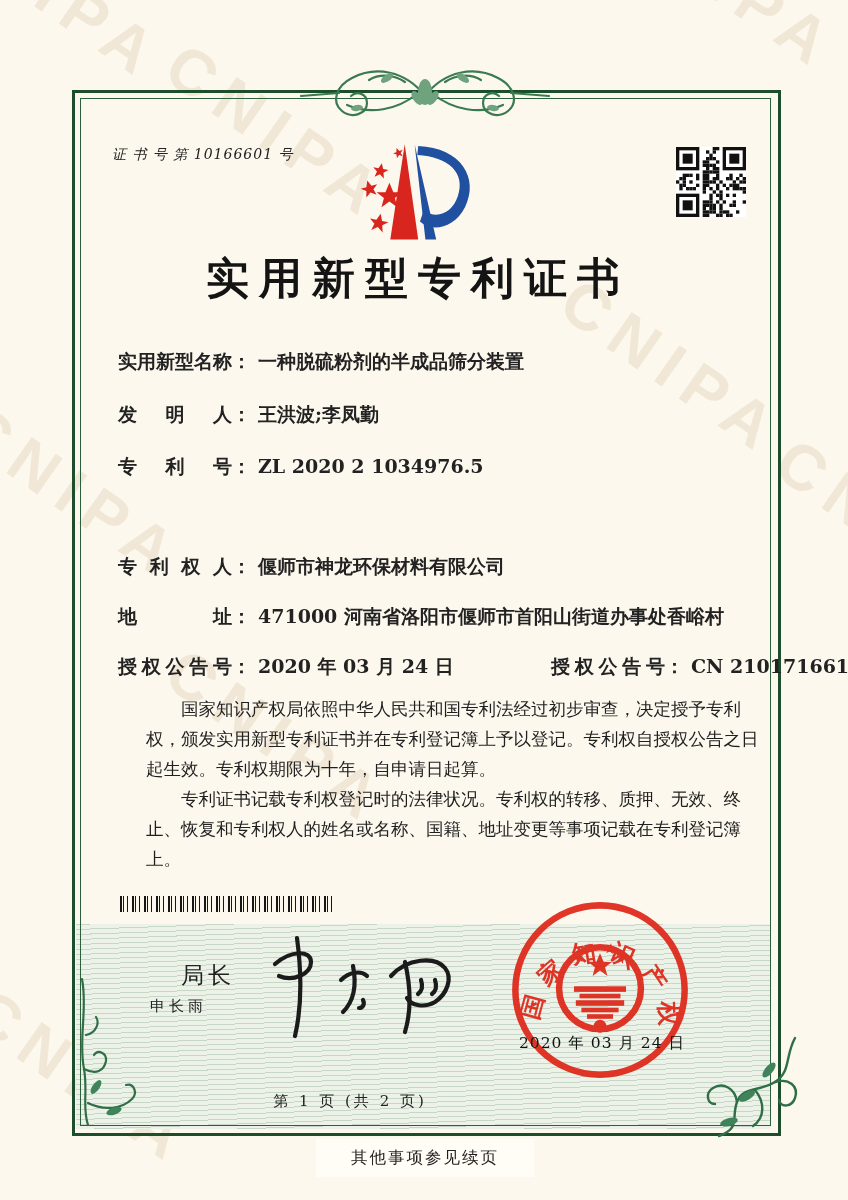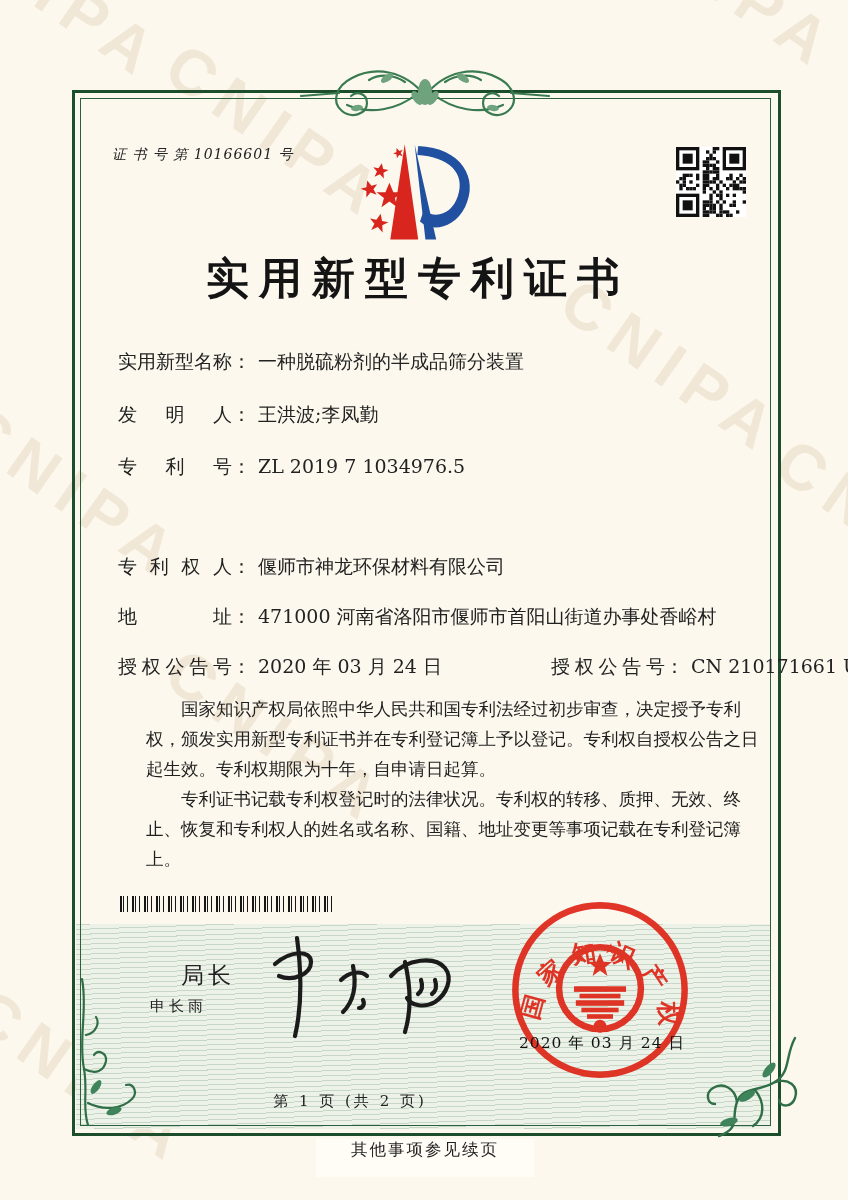--- a/index.html
+++ b/index.html
@@ -18,21 +18,21 @@
   .waveband{position:absolute;left:76px;top:924px;width:695px;height:205px;z-index:2;
       background:#edf2e9;
       background-image:repeating-linear-gradient(178deg,rgba(110,150,120,0.30) 0 1px,rgba(255,255,255,0) 1px 5px);}
   
   .certno{position:absolute;left:112px;top:146px;font-size:14px;letter-spacing:1px;z-index:5;font-style:italic;}
   .logo{position:absolute;left:348px;top:136px;z-index:5;}
   .qr{position:absolute;left:676px;top:147px;width:70px;height:70px;z-index:5;background:#fff;}
   .title{position:absolute;left:0;top:250px;width:836px;text-align:center;
       font-size:43px;font-weight:bold;letter-spacing:10px;color:#141414;z-index:5;}
   
-  .frow{position:absolute;left:118px;font-size:19px;z-index:5;white-space:nowrap;}
+  .frow{position:absolute;left:118px;font-size:19px;z-index:5;white-space:nowrap;font-weight:bold;}
   .flabel{display:inline-block;width:114px;text-align:justify;text-align-last:justify;vertical-align:bottom;}
   .fval{margin-left:7px;}
   .grant2{position:absolute;left:433px;top:0;}
   
   .paras{position:absolute;left:118px;top:694px;width:614px;z-index:5;margin-left:28px;}
   .paras p{margin:0;font-size:17.5px;line-height:30px;text-indent:2em;color:#1f1f1f;}
   
   .barcode{position:absolute;left:120px;top:896px;width:216px;height:16px;z-index:5;
       background:repeating-linear-gradient(90deg,#161616 0 2px,#fdf8ee 2px 3px,#161616 3px 4px,#fdf8ee 4px 7px,#161616 7px 8px,#fdf8ee 8px 12px);}
   
@@ -40,21 +40,21 @@
   .officer-name{position:absolute;left:150px;top:997px;font-size:15px;letter-spacing:4px;z-index:5;}
   .signature{position:absolute;left:245px;top:928px;z-index:6;}
   
   .seal{position:absolute;left:507px;top:897px;width:186px;height:186px;z-index:6;}
   .seal-date{position:absolute;left:518px;top:1033px;width:168px;text-align:center;
       font-size:15.5px;letter-spacing:1px;color:#111;z-index:7;white-space:nowrap;}
   
   .pageinfo{position:absolute;left:0;top:1092px;width:700px;text-align:center;
       font-size:15px;letter-spacing:3px;z-index:5;}
   .footnote-box{position:absolute;left:316px;top:1139px;width:218px;height:38px;
-      background:#fffdf6;z-index:5;display:flex;align-items:flex-start;justify-content:center;}
+      background:#fffdf6;z-index:5;display:flex;align-items:center;justify-content:center;}
   .footnote{font-size:16.5px;letter-spacing:2px;color:#1f1f1f;}
   .orn{position:absolute;z-index:4;}
 </style>
 </head>
 <body>
 
 <div class="page">
 
   <div class="wm" style="left:-75px;top:-45px;">CNIPA</div>
   <div class="wm" style="left:150px;top:95px;">CNIPA</div>
@@ -270,21 +270,21 @@
 
   <div class="title">实用新型专利证书</div>
 
   <div class="frow" style="top:349px;">
     <span class="flabel">实用新型名称</span><span>：</span><span class="fval">一种脱硫粉剂的半成品筛分装置</span>
   </div>
   <div class="frow" style="top:402px;">
     <span class="flabel">发明人</span><span>：</span><span class="fval">王洪波;李凤勤</span>
   </div>
   <div class="frow" style="top:454px;">
-    <span class="flabel">专利号</span><span>：</span><span class="fval">ZL 2019 7 1034976.5</span>
+    <span class="flabel">专利号</span><span>：</span><span class="fval">ZL 2020 2 1034976.5</span>
   </div>
   <div class="frow" style="top:554px;">
     <span class="flabel">专利权人</span><span>：</span><span class="fval">偃师市神龙环保材料有限公司</span>
   </div>
   <div class="frow" style="top:604px;">
     <span class="flabel">地址</span><span>：</span><span class="fval">471000 河南省洛阳市偃师市首阳山街道办事处香峪村</span>
   </div>
 
   <div class="frow" style="top:654px;width:614px;">
     <span class="flabel">授权公告号</span><span>：</span><span class="fval">2020 年 03 月 24 日</span>

